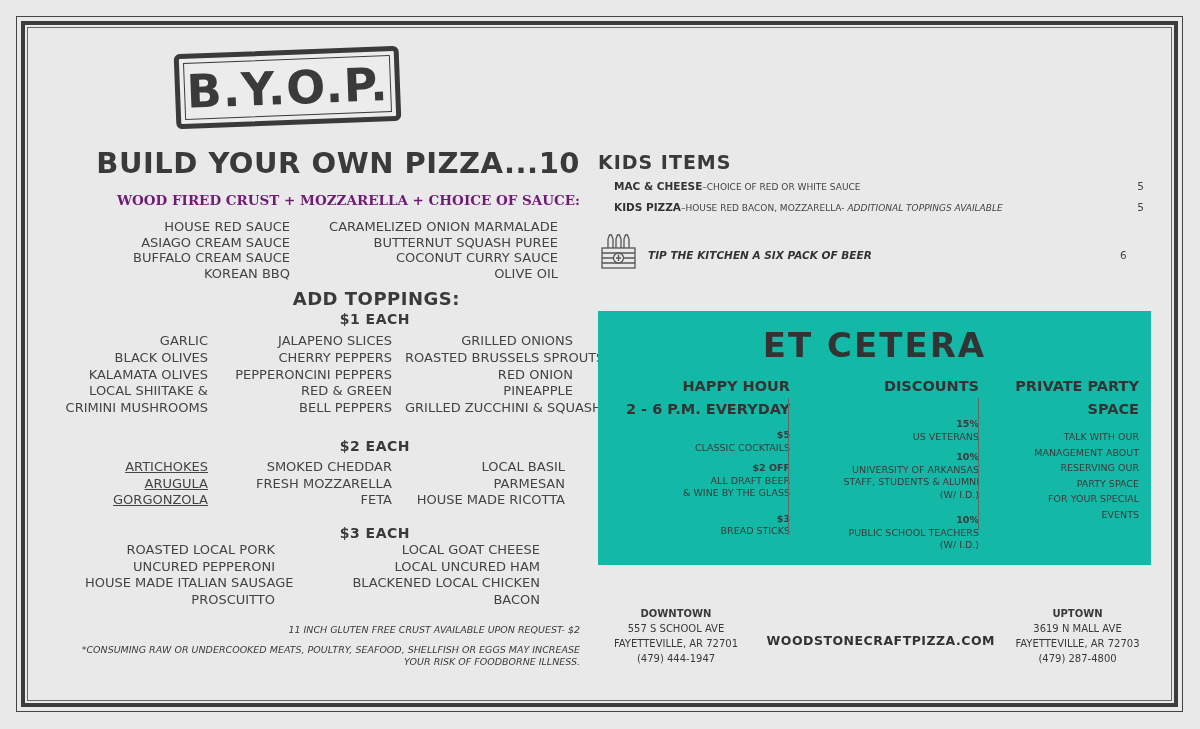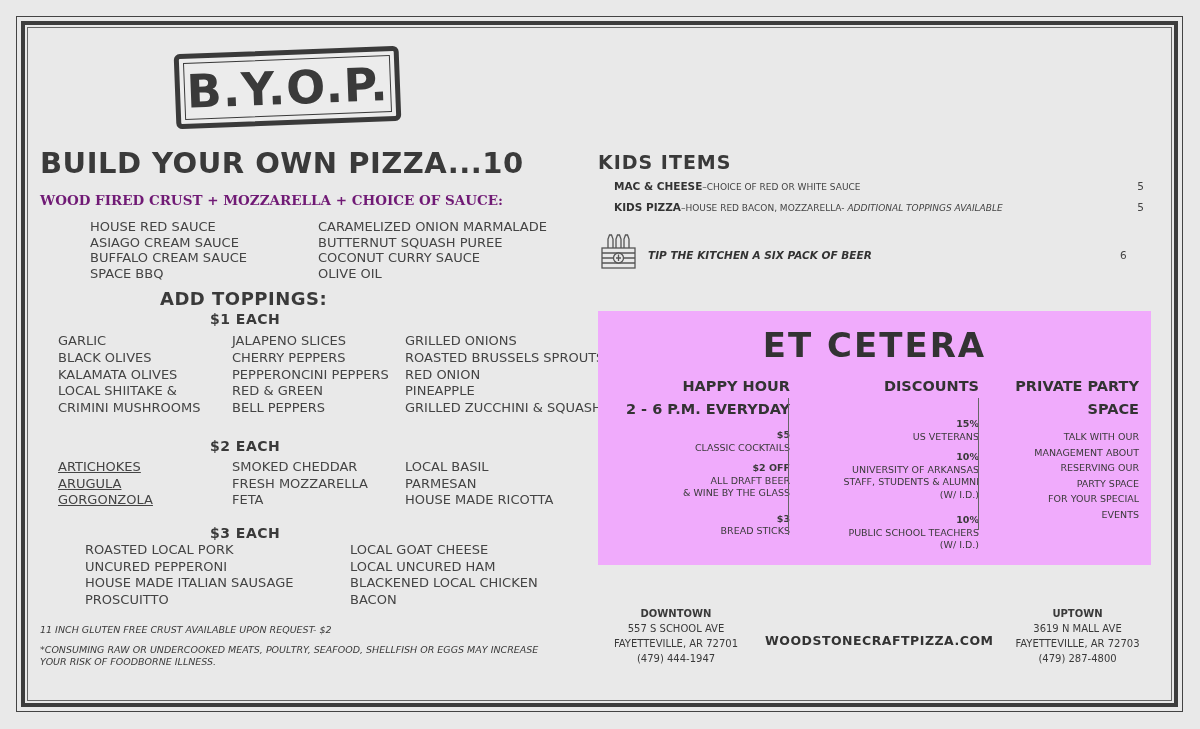--- a/index.html
+++ b/index.html
@@ -16,21 +16,21 @@
     }
     .frame-thick {
       position: absolute; left: 21px; top: 21px; width: 1157px; height: 686px;
       border: 4px solid #3d3d3d;
     }
     .frame-inner {
       position: absolute; left: 27px; top: 27px; width: 1145px; height: 674px;
       border: 1px solid #666;
     }
     .abs { position: absolute; }
-    .center { text-align: left; }
+    .center { text-align: right; }
 
     
     .stamp {
       position: absolute; left: 175px; top: 50px; width: 225px; height: 75px;
       border: 5px solid #3a3a3a; border-radius: 6px;
       transform: rotate(-2.2deg);
       background: #ececec;
     }
     .stamp-inner {
       position: absolute; left: 4px; top: 4px; right: 4px; bottom: 4px;
@@ -72,21 +72,21 @@
     .kids-row .price { font-size: 10.5px; }
     .kids-row em { font-style: italic; }
 
     .beer-icon { left: 600px; top: 233px; width: 38px; height: 38px; }
     .tip-text { left: 648px; top: 249px; font-style: italic; font-weight: bold; font-size: 10.5px; color: #333; }
     .tip-price { left: 1120px; top: 249px; font-size: 10.5px; color: #444; }
 
     
     .etc-box {
       position: absolute; left: 598px; top: 311px; width: 553px; height: 254px;
-      background: #f0abfc;
+      background: #14b8a6;
     }
     .etc-title {
       position: absolute; left: 0; width: 553px; top: 14px; text-align: center;
       font-weight: bold; font-size: 34px; color: #333; letter-spacing: 2px;
     }
     .etc-col { position: absolute; text-align: right; }
     .etc-col .head { font-weight: bold; font-size: 14.5px; color: #333; line-height: 23px; }
     .etc-col .body { font-size: 9.5px; color: #3a3a3a; line-height: 12.5px; }
     .etc-col .body b { font-weight: bold; }
     .divider { position: absolute; width: 1px; background: #666; }
@@ -107,21 +107,21 @@
   <div class="stamp-inner">B.Y.O.P.</div>
 </div>
 
 <div class="abs h1 center">BUILD YOUR OWN PIZZA...10</div>
 <div class="abs subhead center">WOOD FIRED CRUST + MOZZARELLA + CHOICE OF SAUCE:</div>
 
 <div class="abs list center" style="left:90px; width:200px; top:219px;">
   <div>HOUSE RED SAUCE</div>
   <div>ASIAGO CREAM SAUCE</div>
   <div>BUFFALO CREAM SAUCE</div>
-  <div>SPACE BBQ</div>
+  <div>KOREAN BBQ</div>
 </div>
 <div class="abs list center" style="left:318px; width:240px; top:219px;">
   <div>CARAMELIZED ONION MARMALADE</div>
   <div>BUTTERNUT SQUASH PUREE</div>
   <div>COCONUT CURRY SAUCE</div>
   <div>OLIVE OIL</div>
 </div>
 
 <div class="abs h2 center" style="left:160px; width:300px; top:288px;">ADD TOPPINGS:</div>
 

